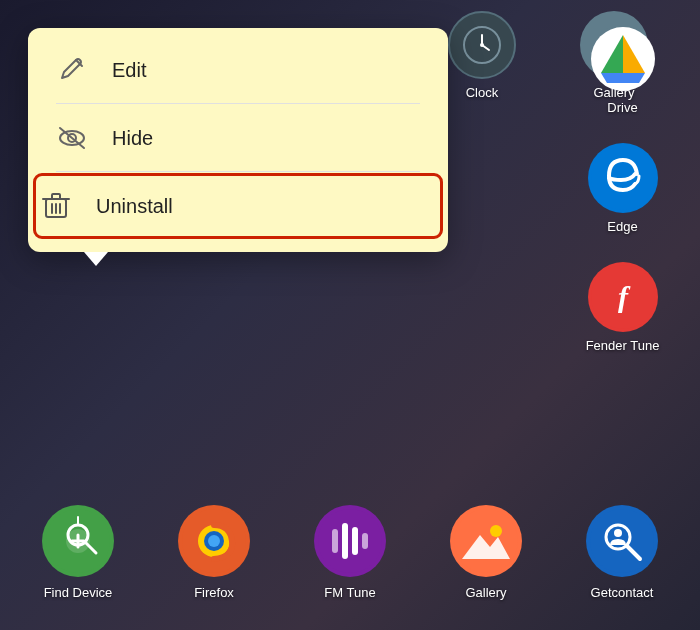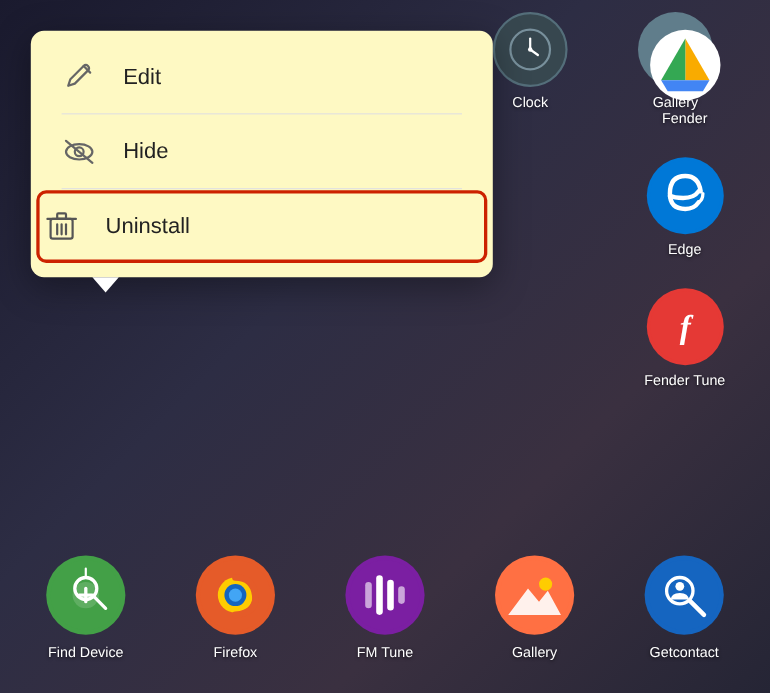--- a/index.html
+++ b/index.html
@@ -287,21 +287,21 @@
   <div class="right-app">
     <div class="app-icon" style="background:transparent;">
       <svg width="68" height="68" viewBox="0 0 68 68">
         <circle cx="34" cy="34" r="32" fill="white"></circle>
 
         <path d="M34 10 L56 48 H34 Z" fill="#f9ab00"></path>
         <path d="M34 10 L12 48 H34 Z" fill="#34a853"></path>
         <path d="M12 48 H56 L50 58 H18 Z" fill="#4285f4"></path>
       </svg>
     </div>
-    <span class="app-label">Fender</span>
+    <span class="app-label">Drive</span>
   </div>
 
   <div class="right-app">
     <div class="app-icon" style="background:#0078d7;">
       <svg width="68" height="68" viewBox="0 0 68 68">
         <circle cx="34" cy="34" r="32" fill="#0078d7"></circle>
 
         <path d="M48 30 Q46 16 34 16 Q20 16 20 32 Q20 46 34 46 Q42 46 46 40" stroke="white" stroke-width="4" fill="none" stroke-linecap="round"></path>
         <path d="M20 34 Q24 36 32 36 Q42 36 46 30" stroke="white" stroke-width="4" fill="none" stroke-linecap="round"></path>
 

